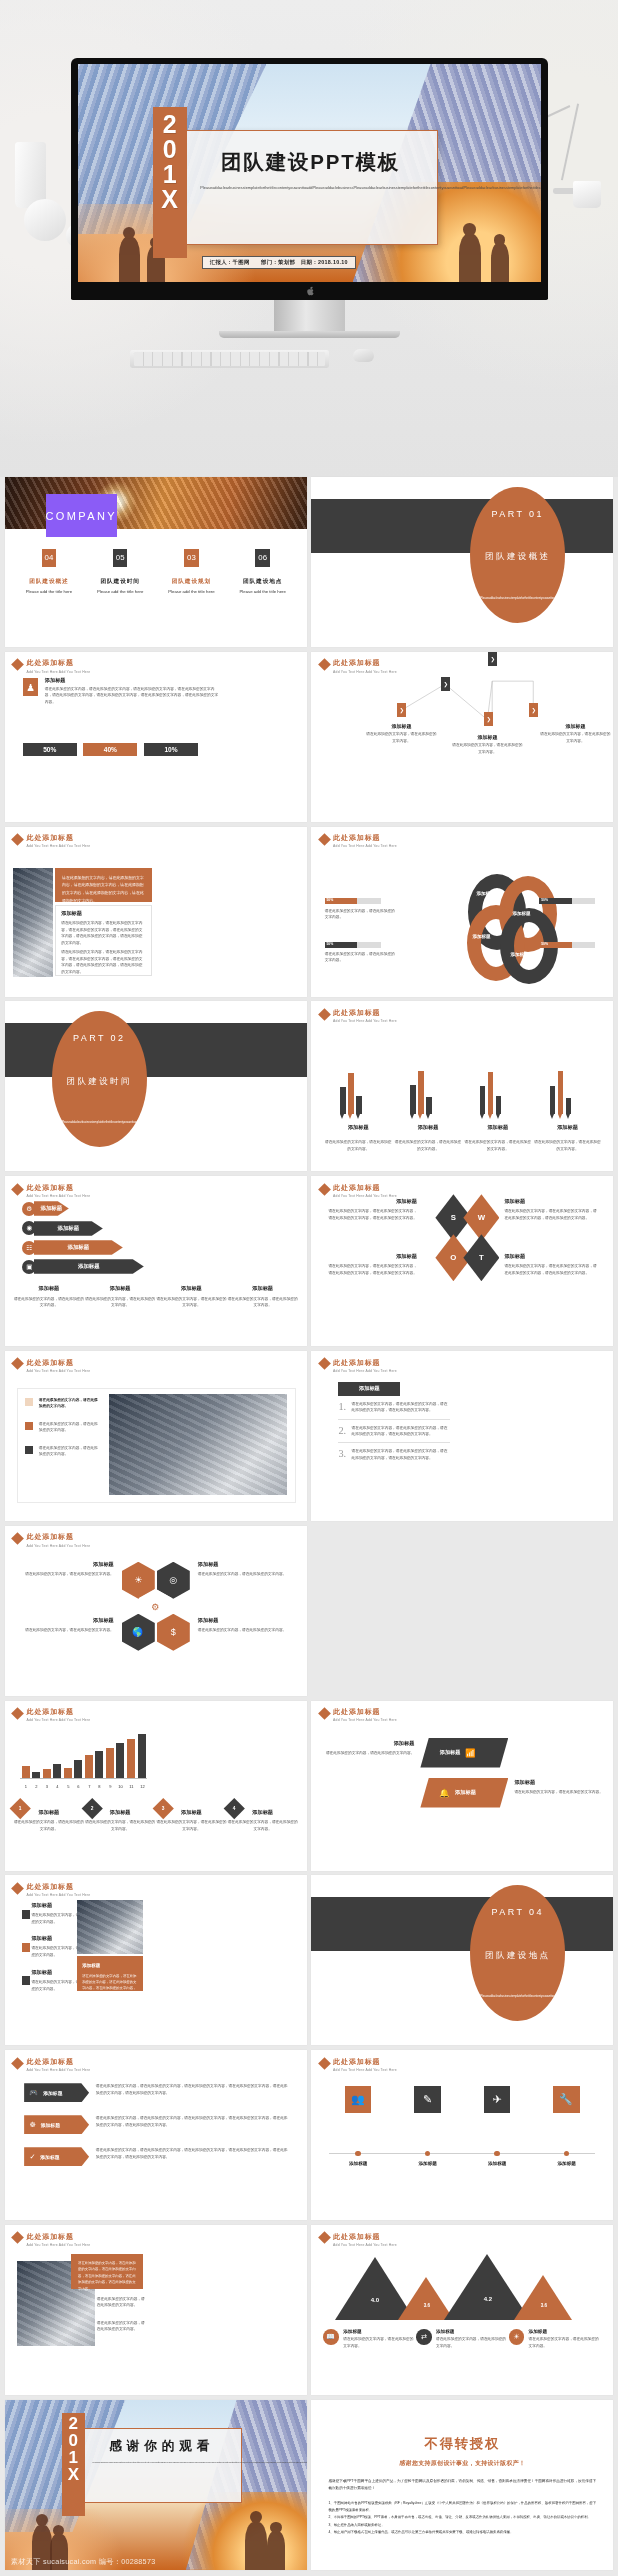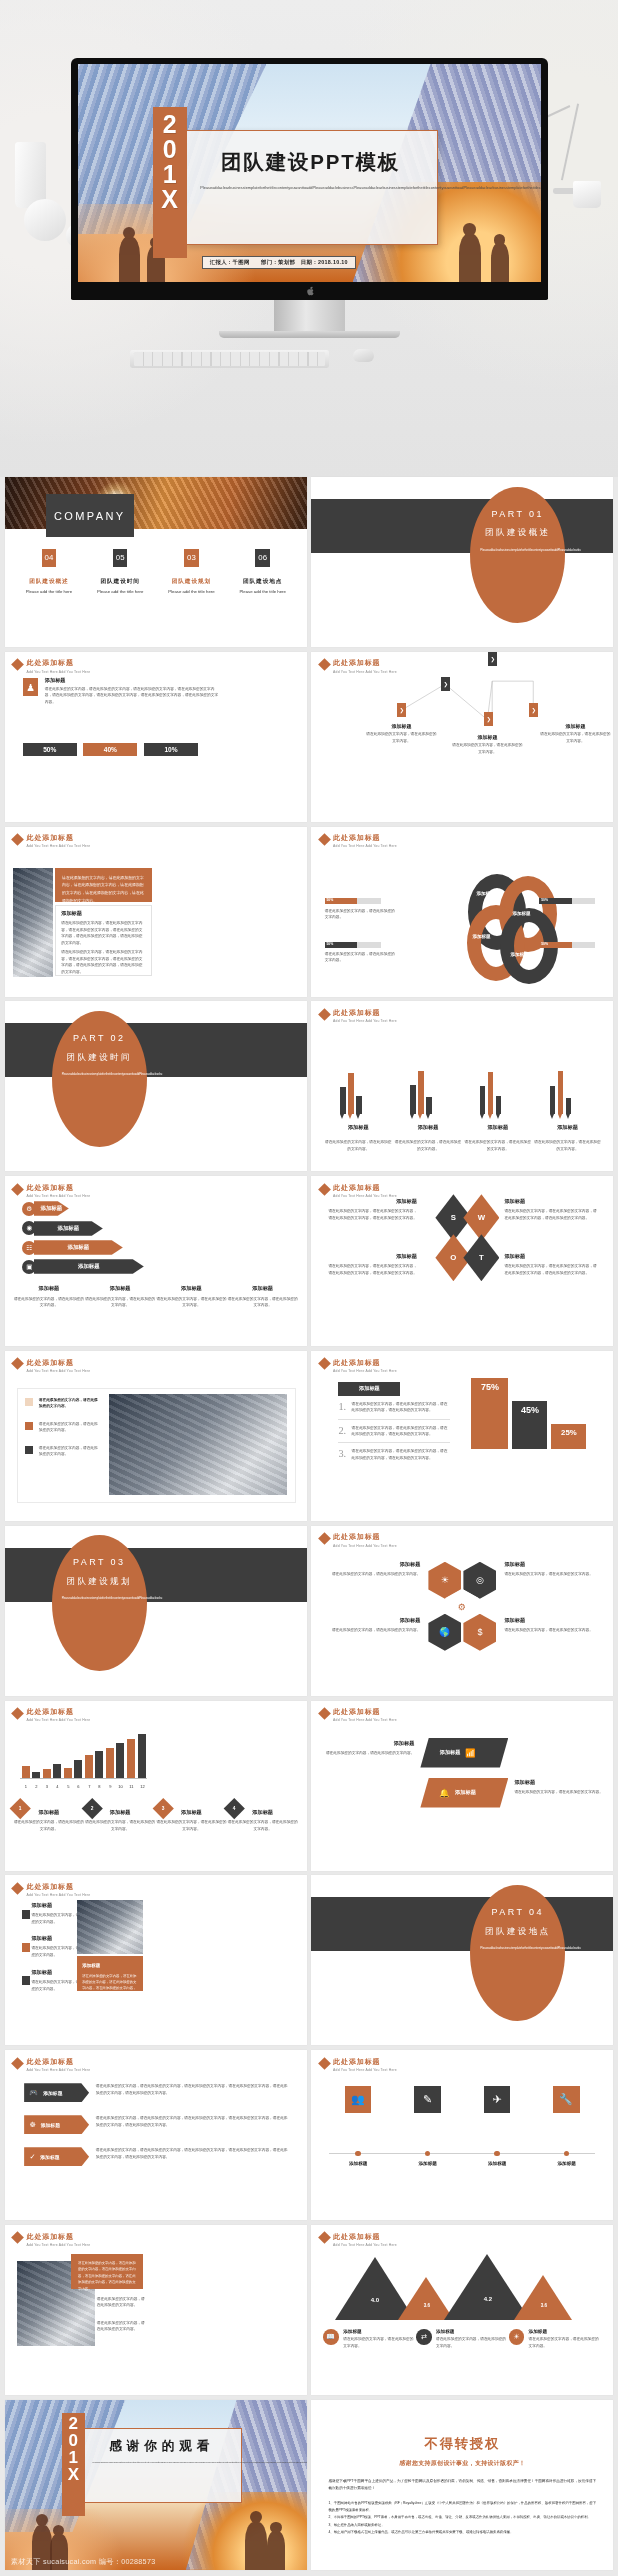--- a/index.html
+++ b/index.html
@@ -84,38 +84,38 @@
   .sh .txt .t1 { font-size:7px; font-weight:bold; color:#c06b3e; letter-spacing:0.9px; }
   .sh .txt .t2 { font-size:3.4px; color:#8a8a8a; letter-spacing:0.2px; margin-top:1.2px;}
 
   
   .co-img { position:absolute; left:0; top:0; width:100%; height:52px; overflow:hidden;
     background:linear-gradient(100deg,#2b1a12 0%,#7a3f20 28%,#e0913f 52%,#c0682f 74%,#3a2114 100%);}
   .co-img::after{ content:""; position:absolute; inset:0;
     background:repeating-linear-gradient(62deg,rgba(255,255,255,.13) 0 2.4px,rgba(0,0,0,.12) 2.4px 6.6px);}
   .co-img .flare{position:absolute; left:30%; top:8%; width:42px; height:42px; border-radius:50%;
     background:radial-gradient(circle,#fff6dd 0 18%,rgba(255,215,140,.45) 45%,rgba(255,215,140,0) 70%);}
-  .co-badge { position:absolute; left:41px; top:17px; width:88px; height:43px; background:#404040;
+  .co-badge { position:absolute; left:41px; top:17px; width:71px; height:43px; background:#8b5cf6;
     display:flex; align-items:center; justify-content:center; color:#fff; font-size:11px; letter-spacing:2.4px; font-weight:300;}
   .co-items { position:absolute; left:8.5px; top:72px; width:285px; display:flex; }
   .co-item { width:25%; text-align:center; }
   .co-num { width:14.5px; height:17.5px; margin:0 auto; display:flex; align-items:center; justify-content:center;
     color:#fff; font-size:7.8px; }
   .co-num.o{background:#c06b3e;} .co-num.d{background:#3d3d3d;}
   .co-ct { margin-top:11.5px; font-size:5.7px; font-weight:bold; letter-spacing:0.9px;}
   .co-ct.o{color:#c06b3e;} .co-ct.d{color:#2a2a2a;}
   .co-cs { margin-top:3px; font-size:4.3px; color:#333;}
 
   
   .part { position:relative; }
   .part .band { position:absolute; left:0; top:22px; width:100%; height:54px; background:#3d3d3d;}
   .part.left .band { left:-151px; width:453px;}
   .part.right .band { left:0; width:453px;}
   .part .oval { position:absolute; top:9.7px; width:95px; height:136px; background:#c06b3e; border-radius:50%;
-    display:flex; flex-direction:column; align-items:center; justify-content:flex-start; padding-top:22px; color:#fff;}
+    display:flex; flex-direction:column; align-items:center; justify-content:flex-start; padding-top:22px; color:#fff;gap:24px;}
   .part.right .oval { left:calc(50% - 48px + 56px); }
   .part.left .oval  { left:calc(50% - 48px - 56px); }
   .part .p1 { font-size:9px; letter-spacing:2.4px; }
   .part .p2 { font-size:8.5px; letter-spacing:2.4px; margin-top:8.5px; font-weight:500;}
   .part .p3 { font-size:2.7px; line-height:1.9; margin-top:8.5px; text-align:center; width:75px;}
 
   
   .pill { display:flex; align-items:center; justify-content:center; color:#fff; font-weight:bold; }
   .sm { font-size:3.7px; color:#444; line-height:1.75; }
   .tt { font-size:5.2px; font-weight:bold; color:#222; }
@@ -562,37 +562,24 @@
         </div>
         <div style="display:flex;gap:5.4px;padding:4.8px 0;border-bottom:0.6px solid #e0e0e0;">
           <div style="font-size:10.3px;color:#9a9a9a;font-family:'Liberation Serif',serif;">2.</div>
           <div class="sm">请在此添加您的文字内容，请在此添加您的文字内容，请在此添加您的文字内容，请在此添加您的文字内容。</div>
         </div>
         <div style="display:flex;gap:5.4px;padding-top:4.8px;">
           <div style="font-size:10.3px;color:#9a9a9a;font-family:'Liberation Serif',serif;">3.</div>
           <div class="sm">请在此添加您的文字内容，请在此添加您的文字内容，请在此添加您的文字内容，请在此添加您的文字内容。</div>
         </div>
       </div>
-      <div style="position:absolute;left:160px;top:27px;width:121px;height:71px;">
-        <div class="vb" style="left:0; width:37px; height:71px; background:#c06b3e;">75%</div>
-        <div class="vb" style="left:41px; width:35px; height:48px; background:#3d3d3d;">45%</div>
-        <div class="vb" style="left:80px; width:35px; height:25px; background:#c06b3e;font-size:7.8px;">25%</div>
-      </div>
-    </div>
-  </div>
-
-  <div class="row">
-    <div class="slide part left">
-      <div class="band"></div>
-      <div class="oval">
-        <div class="p1">PART 03</div>
-        <div class="p2">团队建设规划</div>
-        <div class="p3">PleaseaddaclearbusinesstemplateforthetitlecontentyouwanttoaddPleaseaddaclearbu</div>
-      </div>
-    </div>
+    </div>
+  </div>
+
+  <div class="row">
 
     <div class="slide">
       <div class="sh">
         <div class="dia"></div>
         <div class="txt">
           <div class="t1">此处添加标题</div>
           <div class="t2">Add You Text Here Add You Text Here</div>
         </div>
       </div>
       <div class="hex" style="left:117px; top:36px; background:#c06b3e;">☀</div>

